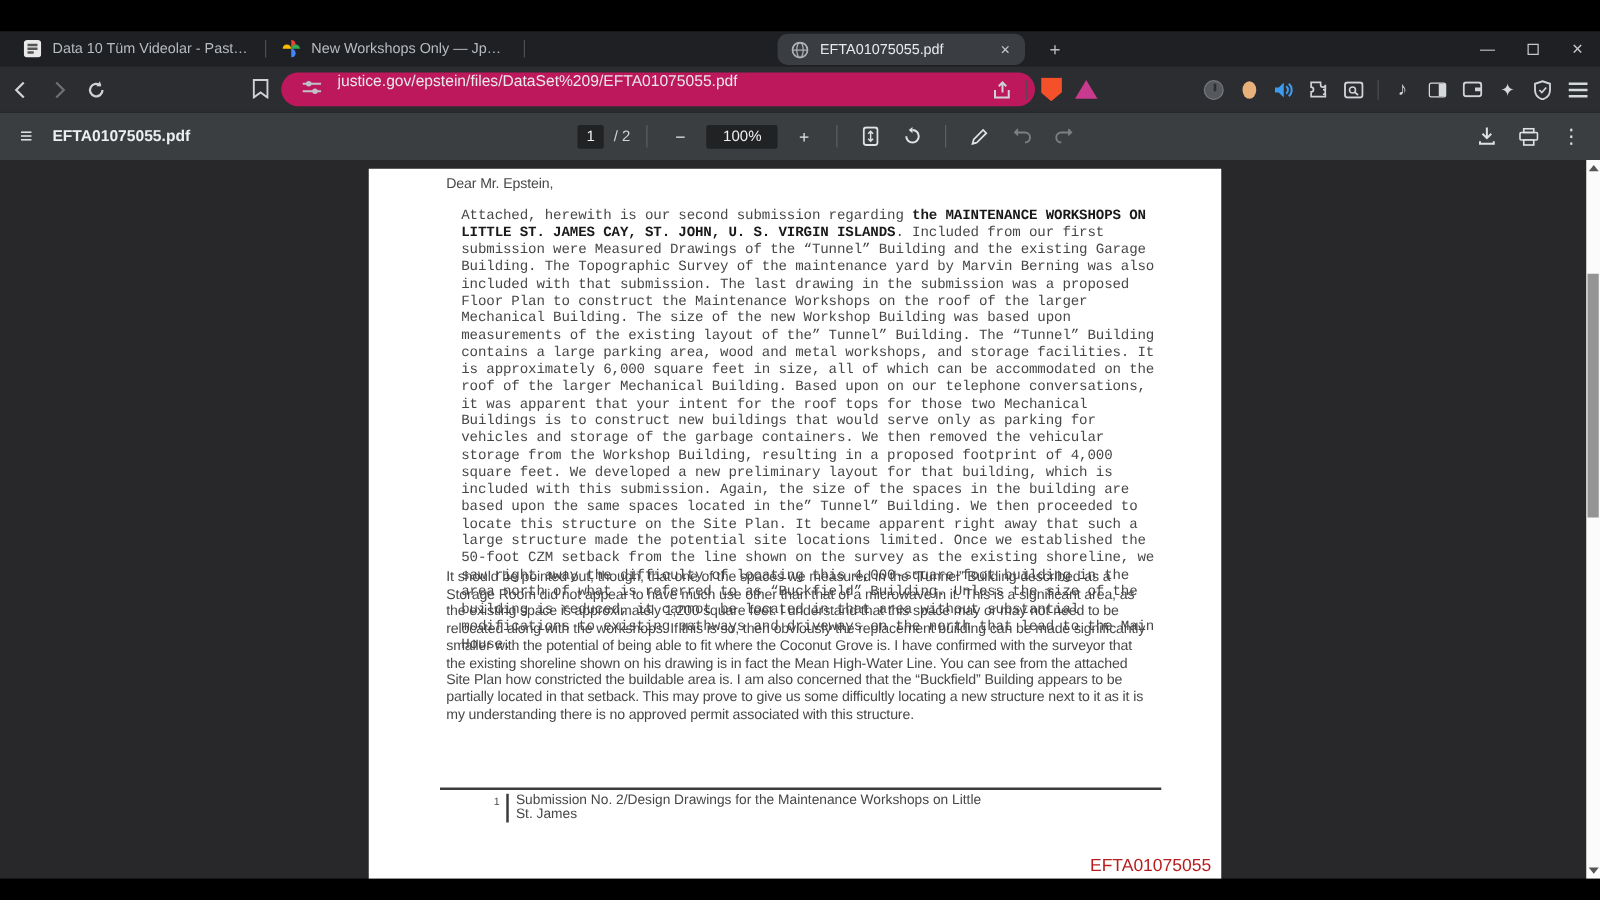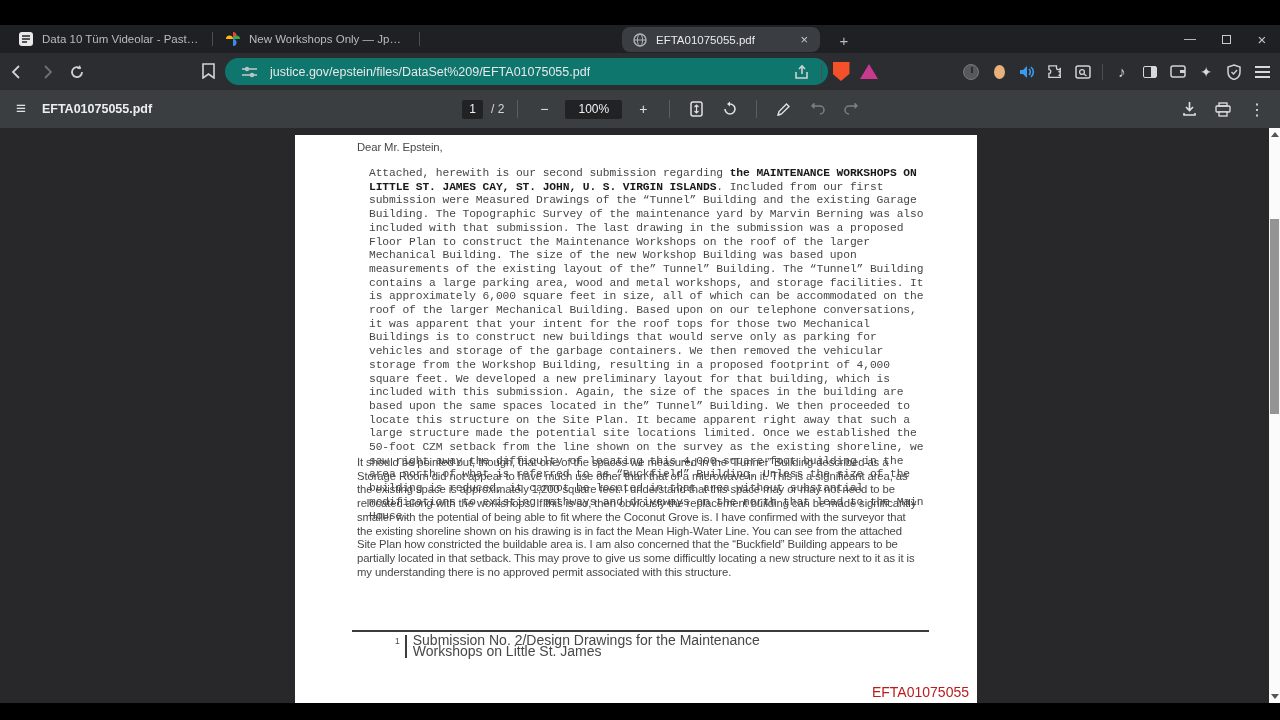--- a/index.html
+++ b/index.html
@@ -25,21 +25,21 @@
   .win-controls { position:absolute; right:0; top:0; height:28px; display:flex; }
   .win-btn { width:36px; height:28px; display:flex; align-items:center; justify-content:center; color:#c6c9cd; font-size:12px; }
   .restore-box { width:9px; height:9px; border:1px solid #c6c9cd; }
 
   
   .toolbar { position:absolute; top:53px; left:0; width:1280px; height:37px; background:#2b2d31; display:flex; align-items:center; }
   .nav-btn { width:26px; height:26px; display:flex; align-items:center; justify-content:center; margin-left:4px; }
   .nav-btn svg { display:block; }
   .dim { opacity:.4; }
   .bookmark-btn { position:absolute; left:196px; top:6px; width:24px; height:24px; display:flex; align-items:center; justify-content:center; }
-  .urlbar { position:absolute; left:225px; top:5px; width:603px; height:27px; background:#0f766e; border-radius:14px; display:flex; align-items:center; padding:0 12px; gap:9px; }
+  .urlbar { position:absolute; left:225px; top:5px; width:603px; height:27px; background:#be185d; border-radius:14px; display:flex; padding:0 12px; gap:9px; }
   .url-text { color:#e6e8ea; font-size:12.5px; white-space:nowrap; overflow:hidden; }
   .tb-icon { width:24px; height:24px; display:flex; align-items:center; justify-content:center; flex:0 0 auto; }
   .tb-sep { width:1px; height:16px; background:#4a4d51; margin:0 3px; }
   .right-icons { position:absolute; right:6px; top:6px; height:25px; display:flex; align-items:center; gap:4px; }
   .shield-brave { width:17px; height:19px; background:#f4502a; clip-path:polygon(0 0,100% 0,100% 62%,50% 100%,0 62%); }
   .rewards-tri { width:0; height:0; border-left:9px solid transparent; border-right:9px solid transparent; border-bottom:15px solid #c73a8e; }
   .knob { width:16px; height:16px; border-radius:50%; background:#55585c; border:1px solid #77797d; position:relative; }
   .knob:after { content:""; position:absolute; left:7px; top:2px; width:2px; height:6px; background:#2b2d31; }
   .amber-dot { width:11px; height:14px; border-radius:50%; background:#e8b07a; }
   .music-note { color:#d6d9dc; font-size:15px; }
@@ -66,21 +66,21 @@
   .content { position:absolute; top:128px; left:0; width:1280px; height:575px; background:#28282a; }
   .page { position:absolute; left:295px; top:7px; width:682px; height:568px; background:#ffffff; }
   .letter { position:absolute; color:#474747; font-size:11.3px; line-height:13.7px; letter-spacing:-0.1px; }
   .salutation { left:62px; top:6px; }
   .para1 { left:74px; top:32px; width:567px;font-family:Liberation Mono, monospace; }
   .para2 { left:62px; top:321px; width:567px; }
   .bold-seg { font-weight:bold; color:#191919; }
   .fn-rule { position:absolute; left:57px; top:495px; width:577px; height:2px; background:#3c3c3c; }
   .footnote { position:absolute; left:100px; top:500px; display:flex; align-items:flex-start; }
   .fn-num { font-size:8.5px; color:#474747; padding:1px 5px 0 0; }
-  .fn-text { border-left:2px solid #3c3c3c; padding-left:6px; font-size:14px; line-height:11.4px; color:#474747; width:390px; }
+  .fn-text { border-left:2px solid #3c3c3c; padding-left:6px; font-size:11px; line-height:11.4px; color:#474747; width:390px; }
   .bates { position:absolute; right:8px; top:549px; font-size:14px; color:#b91c1c; }
 
   
   .scrollbar { position:absolute; left:1269px; top:0; width:11px; height:575px; background:#fbfbfb; }
   .sb-arrow { position:absolute; left:2px; width:0; height:0; border-left:4px solid transparent; border-right:4px solid transparent; }
   .sb-arrow.up { top:4px; border-bottom:5px solid #555; }
   .sb-arrow.down { bottom:4px; border-top:5px solid #555; }
   .sb-thumb { position:absolute; left:1px; top:91px; width:9px; height:195px; background:#949494; }
 
   svg { display:block; }

